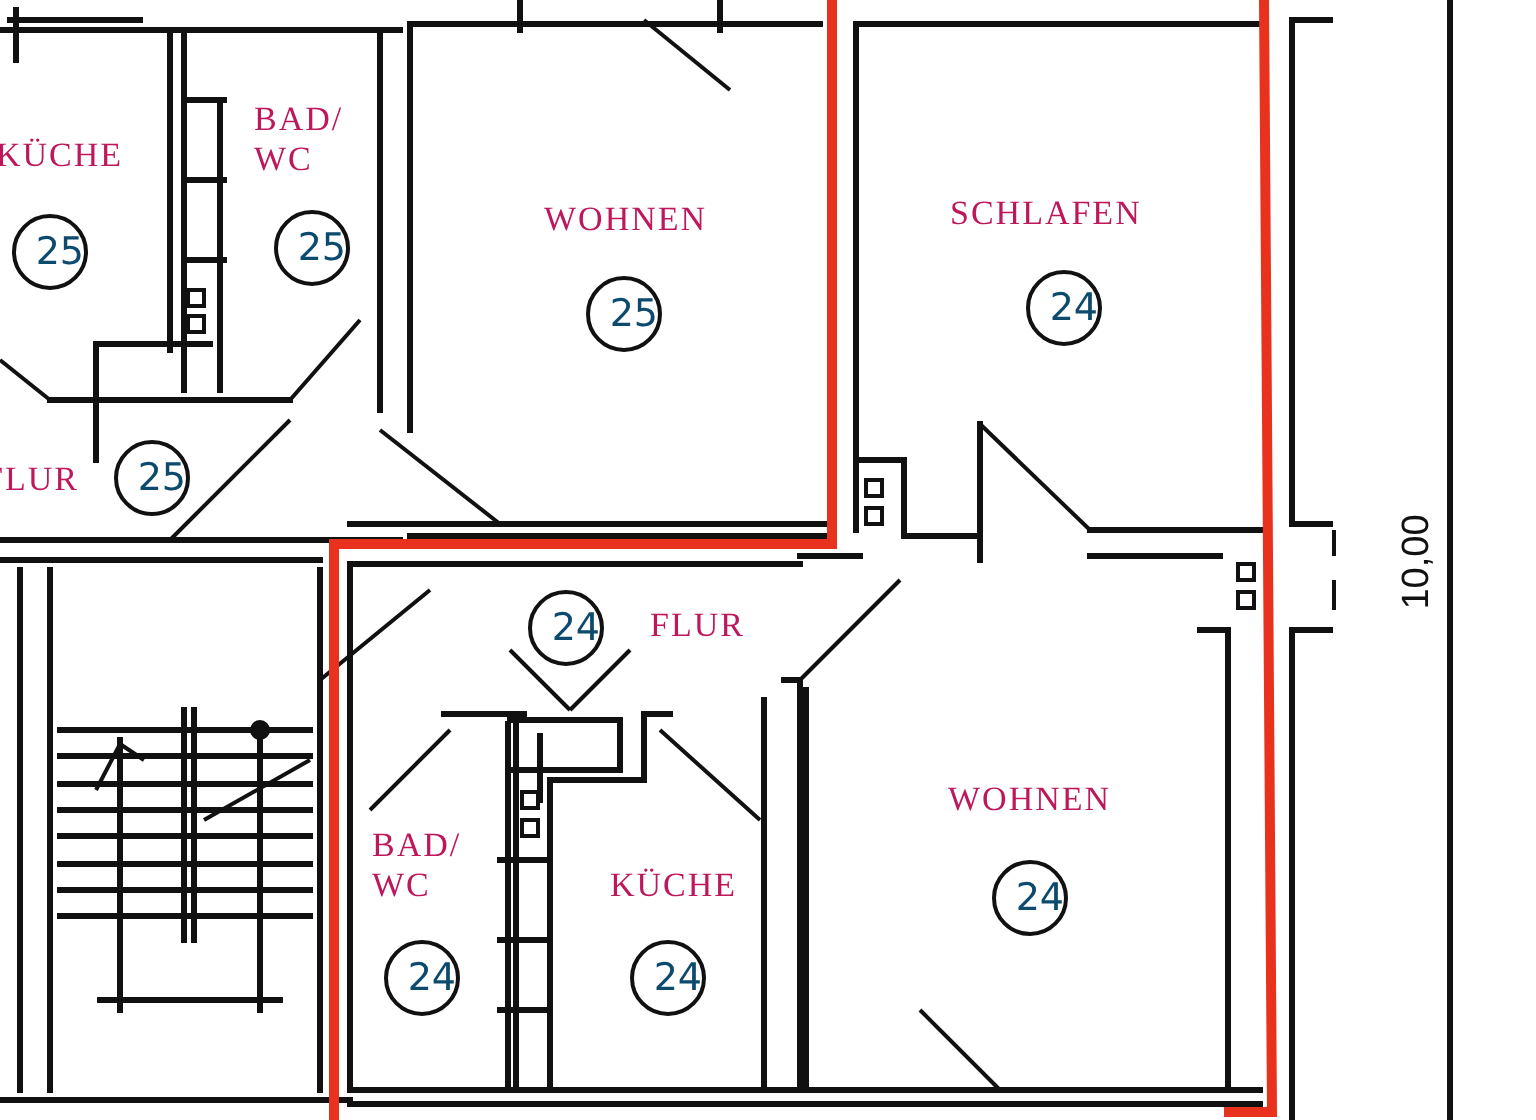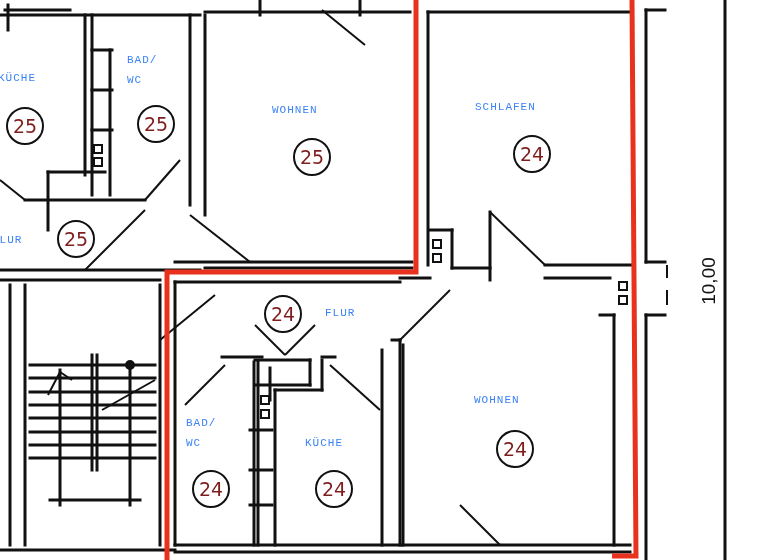--- a/index.html
+++ b/index.html
@@ -1,19 +1,19 @@
 <!DOCTYPE html>
 <html><head>
 <meta charset="utf-8">
 <style>
   html, body { margin:0; padding:0; background:#ffffff; }
   body { width:768px; height:560px; overflow:hidden; position:relative; }
   #plan { position:absolute; left:0; top:0; width:768px; height:560px; }
-  .lbl { position:absolute; font-family:Liberation Mono, monospace; font-size:11px; letter-spacing:1px; color:#3b82f6; white-space:pre; line-height:20px; }
-  .num { position:absolute; width:34px; height:34px; border:2px solid #111; border-radius:50%; font-family:"DejaVu Sans", sans-serif; font-size:19px; color:#7f1d1d; text-align:center; line-height:34px; background:#fff; }
+  .lbl { position:absolute; font-family:Liberation Serif, serif; font-size:17px; letter-spacing:1px; color:#be185d; white-space:pre; line-height:20px; }
+  .num { position:absolute; width:34px; height:34px; border:2px solid #111; border-radius:50%; font-family:"DejaVu Sans", sans-serif; font-size:19px; color:#0c4a6e; text-align:right; line-height:34px; background:#fff; }
   .dim { position:absolute; font-family:"Liberation Sans", sans-serif; font-size:19px; color:#111; transform:rotate(-90deg); transform-origin:center; }
 </style>
 </head>
 <body>
 
 <svg id="plan" viewBox="0 0 768 560" xmlns="http://www.w3.org/2000/svg">
   <g stroke="#111" stroke-width="3" fill="none" stroke-linecap="square">
 
     <line x1="0" y1="15" x2="200" y2="15"></line>
     <line x1="5" y1="10" x2="70" y2="10"></line>

